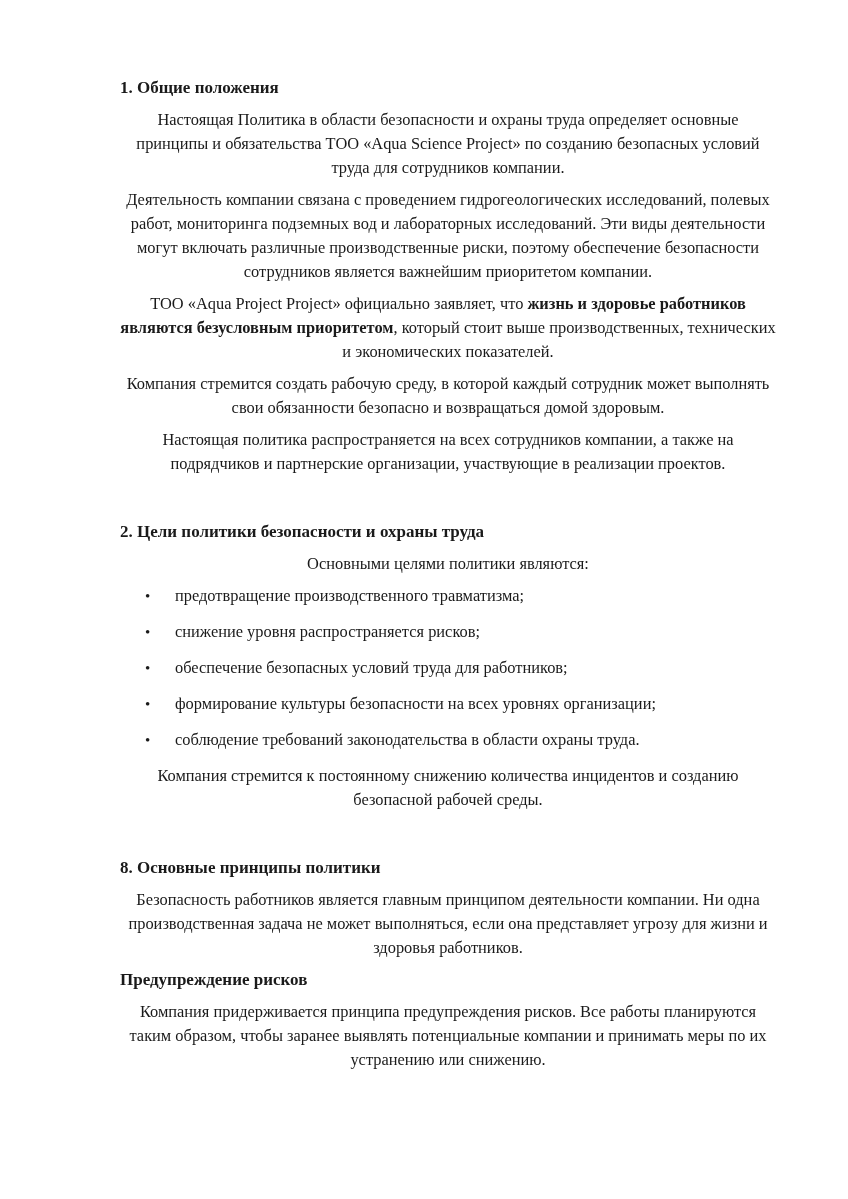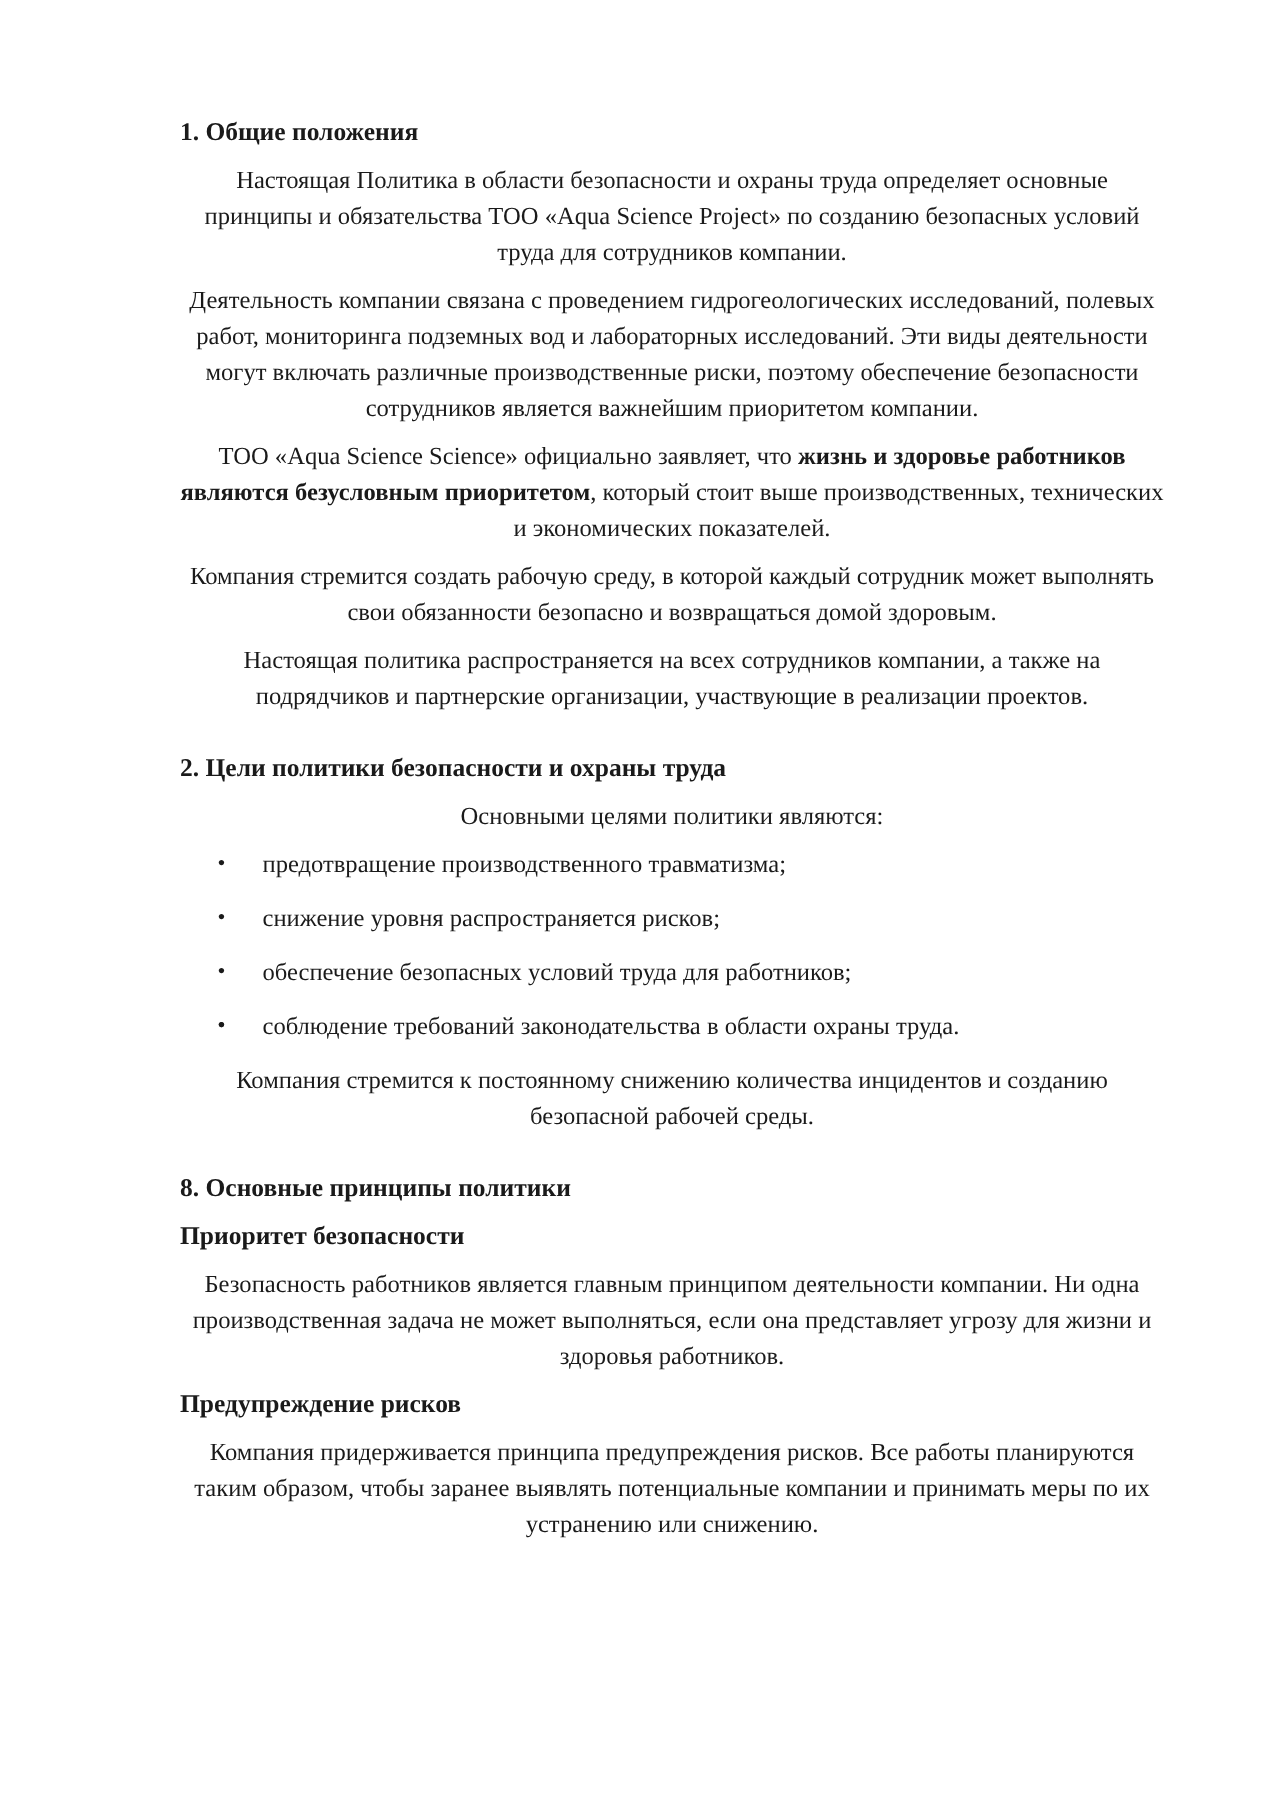--- a/index.html
+++ b/index.html
@@ -27,21 +27,21 @@
     line-height: 24px;
     text-align: center;
   }
   .h {
     font-size: 17px;
     line-height: 24px;
     font-weight: bold;
     margin: 0 0 8px 0;
   }
   .sect-gap {
-    margin-top: 24px;
+    margin-top: 44px;
   }
   strong {
     font-weight: bold;
   }
   ul.bullets {
     list-style: none;
     margin: 0 0 8px 0;
     padding: 0;
   }
   ul.bullets li {
@@ -61,35 +61,34 @@
 </style>
 </head>
 <body>
 
 <div class="page">
   <div class="content">
 
     <h2 class="h">1. Общие положения</h2>
     <p>Настоящая Политика в области безопасности и охраны труда определяет основные принципы и обязательства ТОО «Aqua Science Project» по созданию безопасных условий труда для сотрудников компании.</p>
     <p>Деятельность компании связана с проведением гидрогеологических исследований, полевых работ, мониторинга подземных вод и лабораторных исследований. Эти виды деятельности могут включать различные производственные риски, поэтому обеспечение безопасности сотрудников является важнейшим приоритетом компании.</p>
-    <p><span>ТОО «Aqua Science Science» официально заявляет, что </span><strong>жизнь и здоровье работников являются безусловным приоритетом</strong><span>, который стоит выше производственных, технических и экономических показателей.</span></p>
+    <p><span>ТОО «Aqua Project Project» официально заявляет, что </span><strong>жизнь и здоровье работников являются безусловным приоритетом</strong><span>, который стоит выше производственных, технических и экономических показателей.</span></p>
     <p>Компания стремится создать рабочую среду, в которой каждый сотрудник может выполнять свои обязанности безопасно и возвращаться домой здоровым.</p>
     <p>Настоящая политика распространяется на всех сотрудников компании, а также на подрядчиков и партнерские организации, участвующие в реализации проектов.</p>
 
     <h2 class="h sect-gap">2. Цели политики безопасности и охраны труда</h2>
     <p>Основными целями политики являются:</p>
     <ul class="bullets">
       <li><span class="bullet-glyph">•</span><span>предотвращение производственного травматизма;</span></li>
       <li><span class="bullet-glyph">•</span><span>снижение уровня распространяется рисков;</span></li>
       <li><span class="bullet-glyph">•</span><span>обеспечение безопасных условий труда для работников;</span></li>
-      <li><span class="bullet-glyph">•</span></li>
+      <li><span class="bullet-glyph">•</span><span>формирование культуры безопасности на всех уровнях организации;</span></li>
       <li><span class="bullet-glyph">•</span><span>соблюдение требований законодательства в области охраны труда.</span></li>
     </ul>
     <p>Компания стремится к постоянному снижению количества инцидентов и созданию безопасной рабочей среды.</p>
 
     <h2 class="h sect-gap">8. Основные принципы политики</h2>
-    <h3 class="h">Приоритет безопасности</h3>
     <p>Безопасность работников является главным принципом деятельности компании. Ни одна производственная задача не может выполняться, если она представляет угрозу для жизни и здоровья работников.</p>
     <h3 class="h">Предупреждение рисков</h3>
     <p>Компания придерживается принципа предупреждения рисков. Все работы планируются таким образом, чтобы заранее выявлять потенциальные компании и принимать меры по их устранению или снижению.</p>
 
   </div>
 </div>
 
 </body></html>

